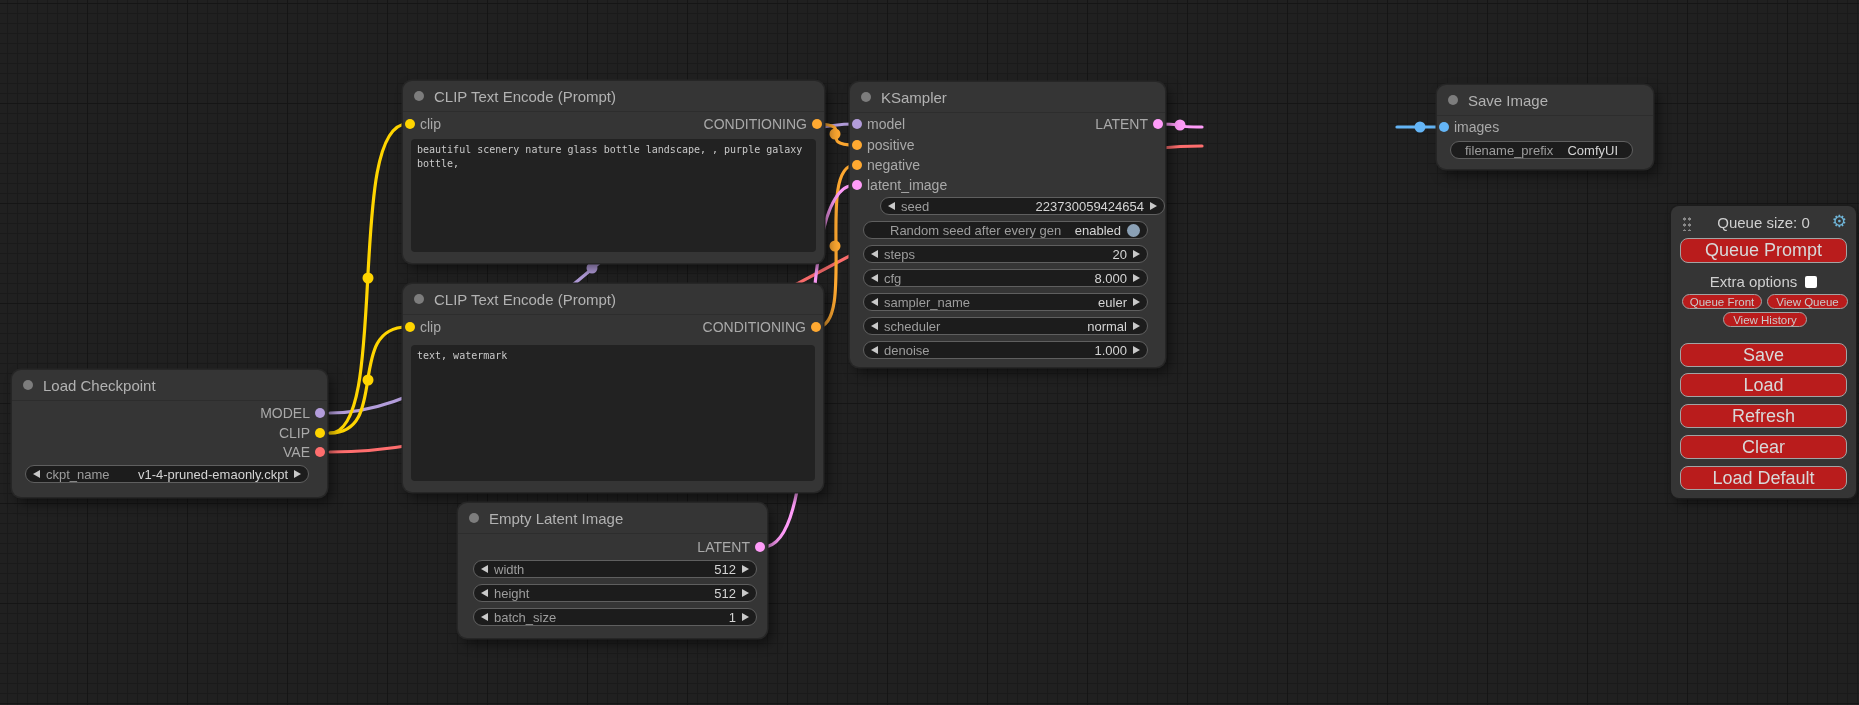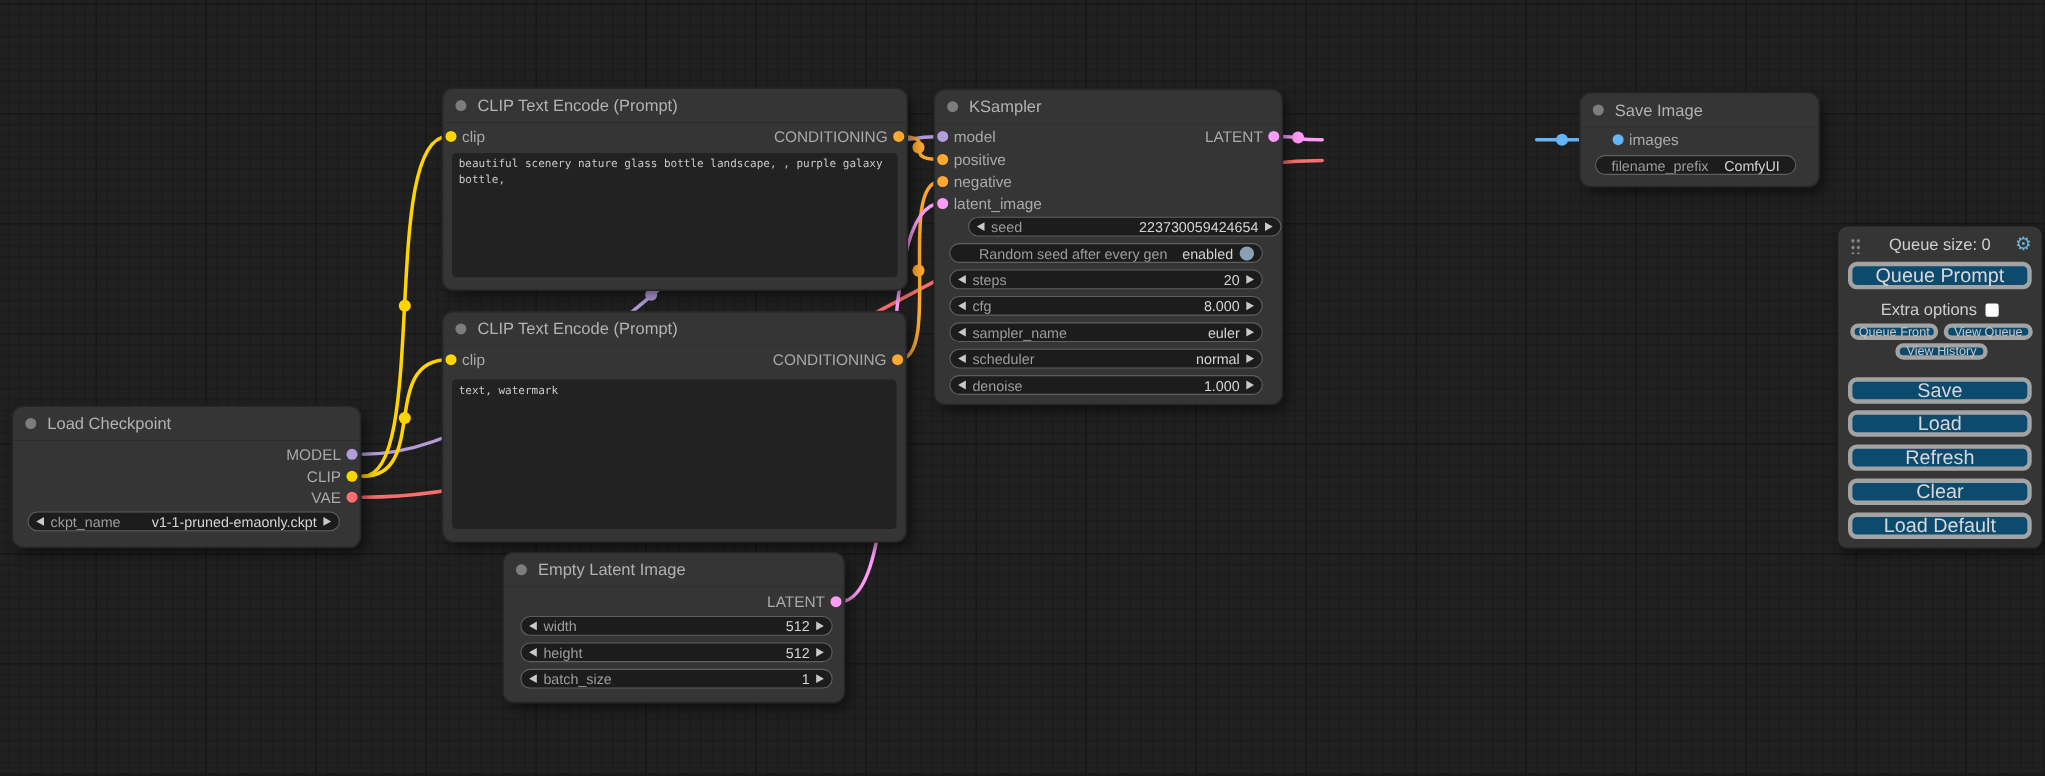--- a/index.html
+++ b/index.html
@@ -61,21 +61,21 @@
   }
   .qhead{position:absolute;left:0;top:7px;width:100%;height:20px;}
   .drag-handle{
     position:absolute;left:11px;top:3px;width:9px;height:15px;
     background-image:radial-gradient(#8a8a8a 1.1px, transparent 1.6px);
     background-size:5px 6px;
   }
   .qsize{position:absolute;left:0;top:1px;width:100%;text-align:center;font-size:15px;color:#cfcfcf;}
   .gear{position:absolute;right:9px;top:-2px;font-size:17px;line-height:22px;}
   .qbtn{
-    position:absolute;background:#0c4a6e;border:4px solid #a3a3a3;border-radius:8px;
+    position:absolute;background:#b91c1c;border:1px solid #a3a3a3;border-radius:8px;
     color:#d8d8d8;display:flex;align-items:center;justify-content:center;
     box-sizing:border-box;white-space:nowrap;text-align:center;
   }
   .qbtn.big{left:9px;width:167px;height:24px;font-size:18px;}
   .qbtn.small{height:15px;border-radius:9px;font-size:11.5px;color:#c9c9c9;}
   .extra-row{position:absolute;left:0;top:67px;width:100%;display:flex;align-items:center;justify-content:center;gap:8px;font-size:15px;color:#cfcfcf;}
   .checkbox{width:12px;height:12px;background:#fff;border-radius:2px;}
 </style>
 </head>
 <body>
@@ -115,21 +115,21 @@
         <span>CLIP</span>
         <span class="dot out" style="background-color: rgb(255, 213, 0);"></span>
       </div>
     <div class="row out" style="top:72px;">
         <span>VAE</span>
         <span class="dot out" style="background-color: rgb(255, 110, 110);"></span>
       </div>
     <div class="pill" style="left:13px;top:95px;width:284px;">
       <span class="arr l"></span>
       <span class="lbl">ckpt_name</span>
-      <span class="val">v1-1-pruned-emaonly.ckpt</span>
+      <span class="val">v1-4-pruned-emaonly.ckpt</span>
       <span class="arr r"></span>
     </div>
   </div>
 
   <div class="node" style="left:403px;top:81px;width:421px;height:182px;">
     <div class="node-title">
       <span class="title-dot" style="background-color: rgb(125, 125, 125);"></span>
       <span>CLIP Text Encode (Prompt)</span>
     </div>
     <div class="row in" style="top:33px;">
@@ -255,21 +255,21 @@
       <span class="arr r"></span>
     </div>
   </div>
 
 
   <div class="node" style="left:1437px;top:85px;width:216px;height:84px;">
     <div class="node-title">
       <span class="title-dot" style="background-color: rgb(125, 125, 125);"></span>
       <span>Save Image</span>
     </div>
-    <div class="row in" style="top:32px;margin-left:27px;">
+    <div class="row in" style="top:32px;">
         <span class="dot in" style="background-color: rgb(100, 181, 246);"></span>
         <span>images</span>
       </div>
     <div class="pill" style="left:13px;top:56px;width:183px;padding:0 14px;">
       <span class="lbl">filename_prefix</span>
       <span class="val">ComfyUI</span>
     </div>
   </div>
 
   <div class="qpanel">

